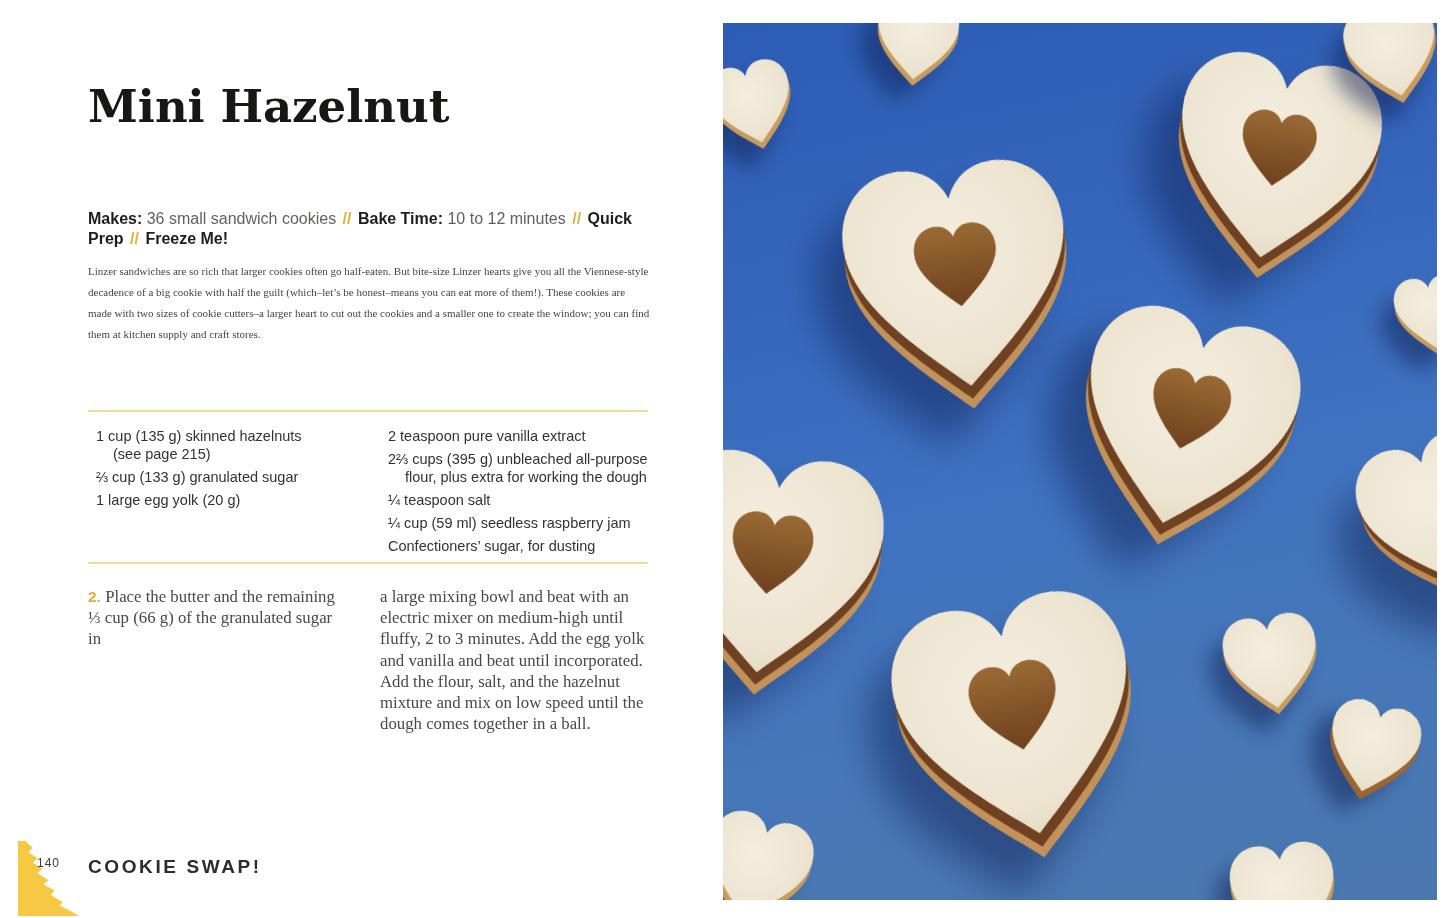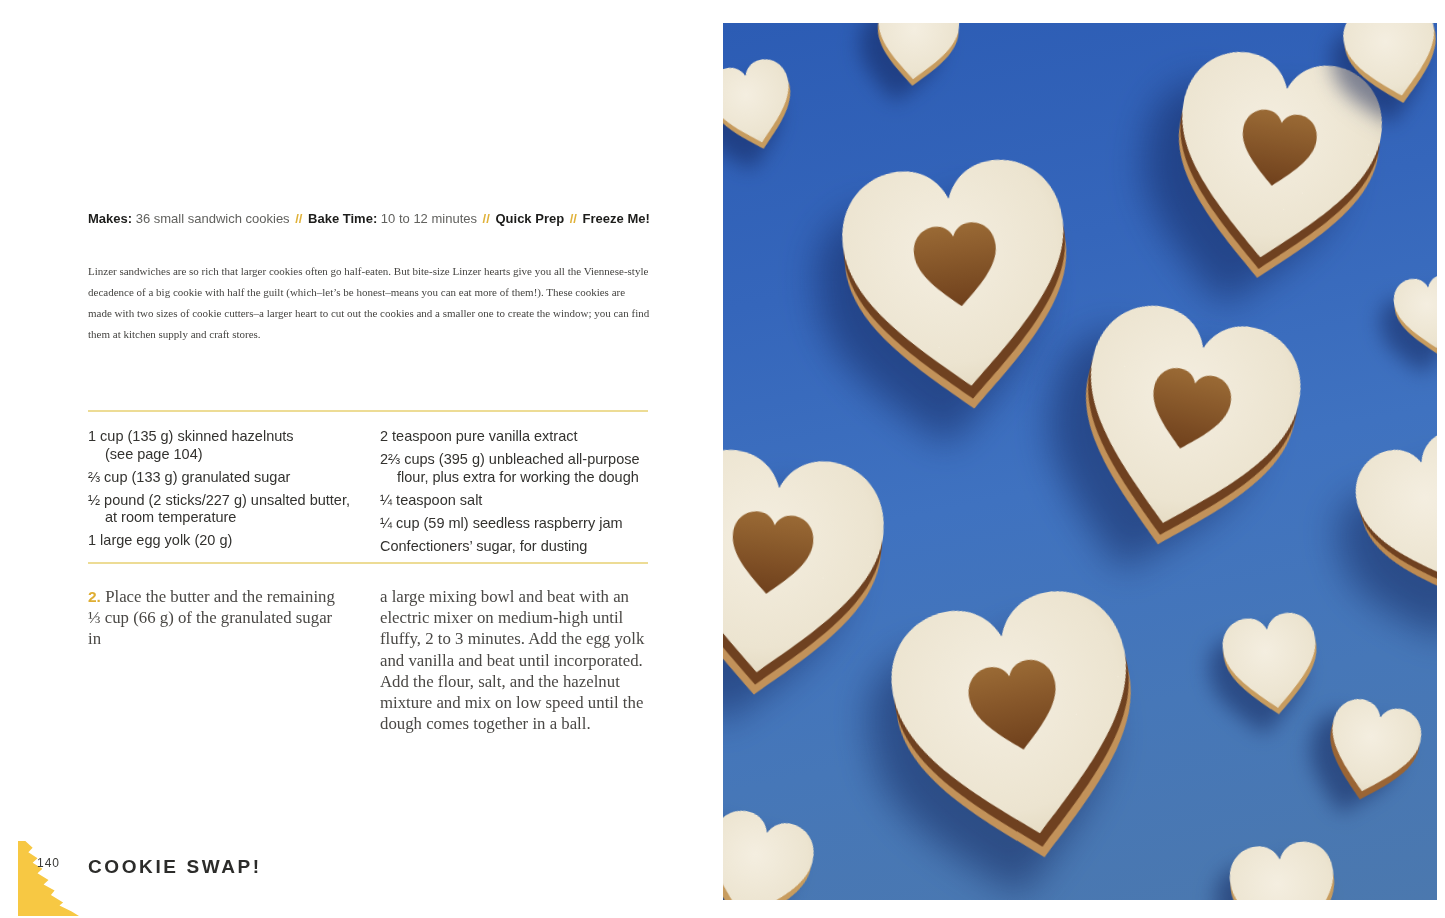--- a/index.html
+++ b/index.html
@@ -4,31 +4,31 @@
 <style>
   html,body{margin:0;padding:0;background:#ffffff;}
   .page{position:relative;width:1445px;height:918px;background:#ffffff;overflow:hidden;
         font-family:"Liberation Sans",sans-serif;}
 
   
   .title{position:absolute;left:88px;top:84px;width:600px;
          font-family:"DejaVu Serif",serif;font-weight:700;font-size:45px;line-height:45px;
          color:#171715;letter-spacing:0;}
   .meta{position:absolute;left:88px;top:209px;width:575px;
-        font-size:13px;line-height:19.5px;color:#61615e;}
+        font-size:16px;line-height:19.5px;color:#61615e;}
   .meta b{color:#1d1d1b;font-weight:700;}
   .slash{color:#e0b23a;font-weight:700;padding:0 2px;}
   .intro{position:absolute;left:88px;top:261px;width:563px;
          font-family:"Liberation Serif",serif;font-size:11px;line-height:20.9px;color:#454441;}
   .rule{position:absolute;left:88px;width:560px;height:0;border-top:2px solid #eddc95;}
   #rule1{top:410px;} #rule2{top:562px;}
 
   .ing-col{position:absolute;top:428px;font-size:14.5px;line-height:17.6px;color:#33322f;}
   #ing-left{left:88px;width:292px;} #ing-right{left:380px;width:282px;}
-  .ing{padding-left:17px;text-indent:-17px;margin-bottom:5.5px;}
+  .ing{padding-left:17px;text-indent:-17px;margin-bottom:5.5px;margin-left:8px;}
   .ing .cont{display:block;text-indent:0;}
   .ing .cont:empty{display:none;}
 
   .step-col{position:absolute;top:586px;font-family:"Liberation Serif",serif;
             font-size:16.8px;line-height:21.2px;color:#4a4845;}
   #steps-left{left:88px;width:260px;} #steps-right{left:380px;width:274px;}
   .step+.step{margin-top:10px;}
   .stepnum{font-family:"Liberation Sans",sans-serif;font-weight:700;font-size:15.5px;color:#dfae33;}
 
   .footer-num{position:absolute;left:37px;top:856px;font-size:12px;letter-spacing:1px;color:#3a3a38;}
@@ -47,42 +47,42 @@
   .sh-b{filter:drop-shadow(-30px 34px 18px rgba(15,32,84,.48));}
   .sh-s{filter:drop-shadow(-16px 18px 10px rgba(15,32,84,.5));}
   .defs-holder{position:absolute;width:0;height:0;}
 </style>
 </head>
 <body>
 
 <div class="page">
 
   <div class="title">
+    <div>Mini Hazelnut</div>
   </div>
 
   <div class="meta">
     <b>Makes:</b>
     <span>36 small sandwich cookies</span>
     <span class="slash">//</span>
     <b>Bake Time:</b>
     <span>10 to 12 minutes</span>
     <span class="slash">//</span>
     <b>Quick Prep</b>
     <span class="slash">//</span>
     <b>Freeze Me!</b>
   </div>
 
   <div class="intro">Linzer sandwiches are so rich that larger cookies often go half-eaten. But bite-size Linzer hearts give you all the Viennese-style decadence of a big cookie with half the guilt (which–let’s be honest–means you can eat more of them!). These cookies are made with two sizes of cookie cutters–a larger heart to cut out the cookies and a smaller one to create the window; you can find them at kitchen supply and craft stores.</div>
 
   <div class="rule" id="rule1"></div>
 
   <div class="ing-col" id="ing-left">
-    <div class="ing"><span>1 cup (135 g) skinned hazelnuts</span><span class="cont">(see page 104)</span></div>
+    <div class="ing"><span>1 cup (135 g) skinned hazelnuts</span><span class="cont">(see page 215)</span></div>
     <div class="ing"><span>⅔ cup (133 g) granulated sugar</span></div>
-    <div class="ing"><span>½ pound (2 sticks/227 g) unsalted butter,</span><span class="cont">at room temperature</span></div>
     <div class="ing"><span>1 large egg yolk (20 g)</span></div>
   </div>
   <div class="ing-col" id="ing-right">
     <div class="ing"><span>2 teaspoon pure vanilla extract</span></div>
     <div class="ing"><span>2⅔ cups (395 g) unbleached all-purpose</span><span class="cont">flour, plus extra for working the dough</span></div>
     <div class="ing"><span>¼ teaspoon salt</span></div>
     <div class="ing"><span>¼ cup (59 ml) seedless raspberry jam</span></div>
     <div class="ing"><span>Confectioners’ sugar, for dusting</span></div>
   </div>
 

